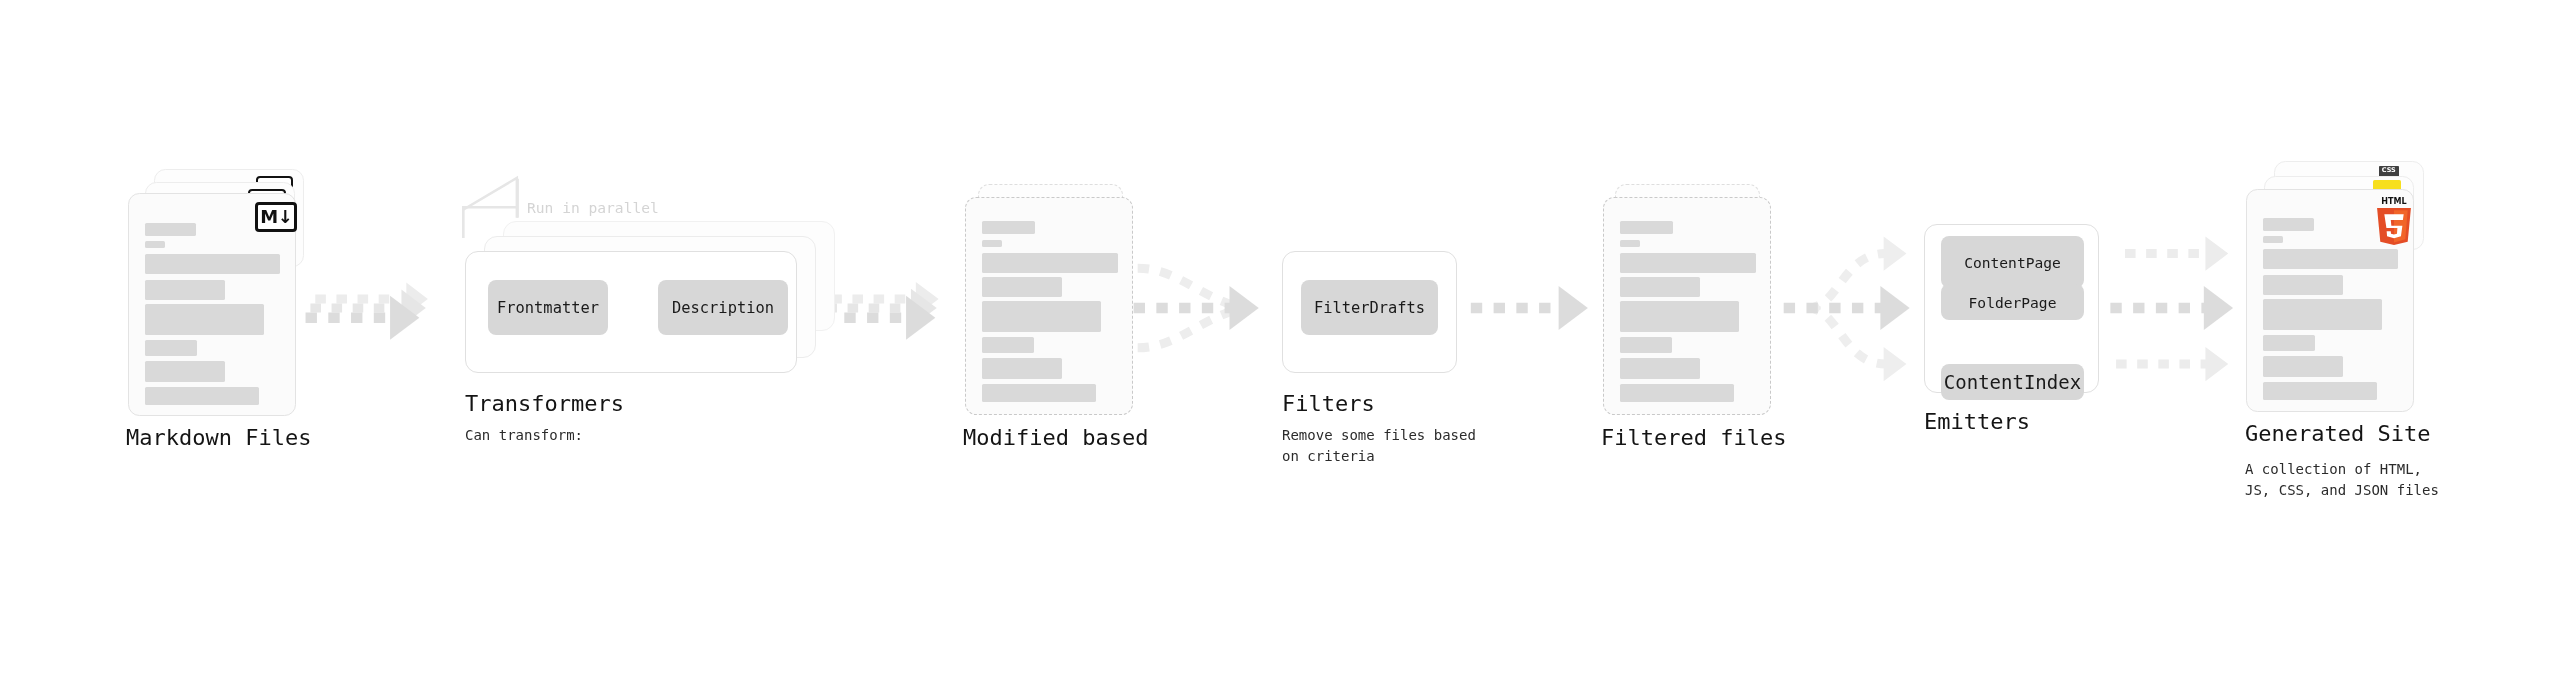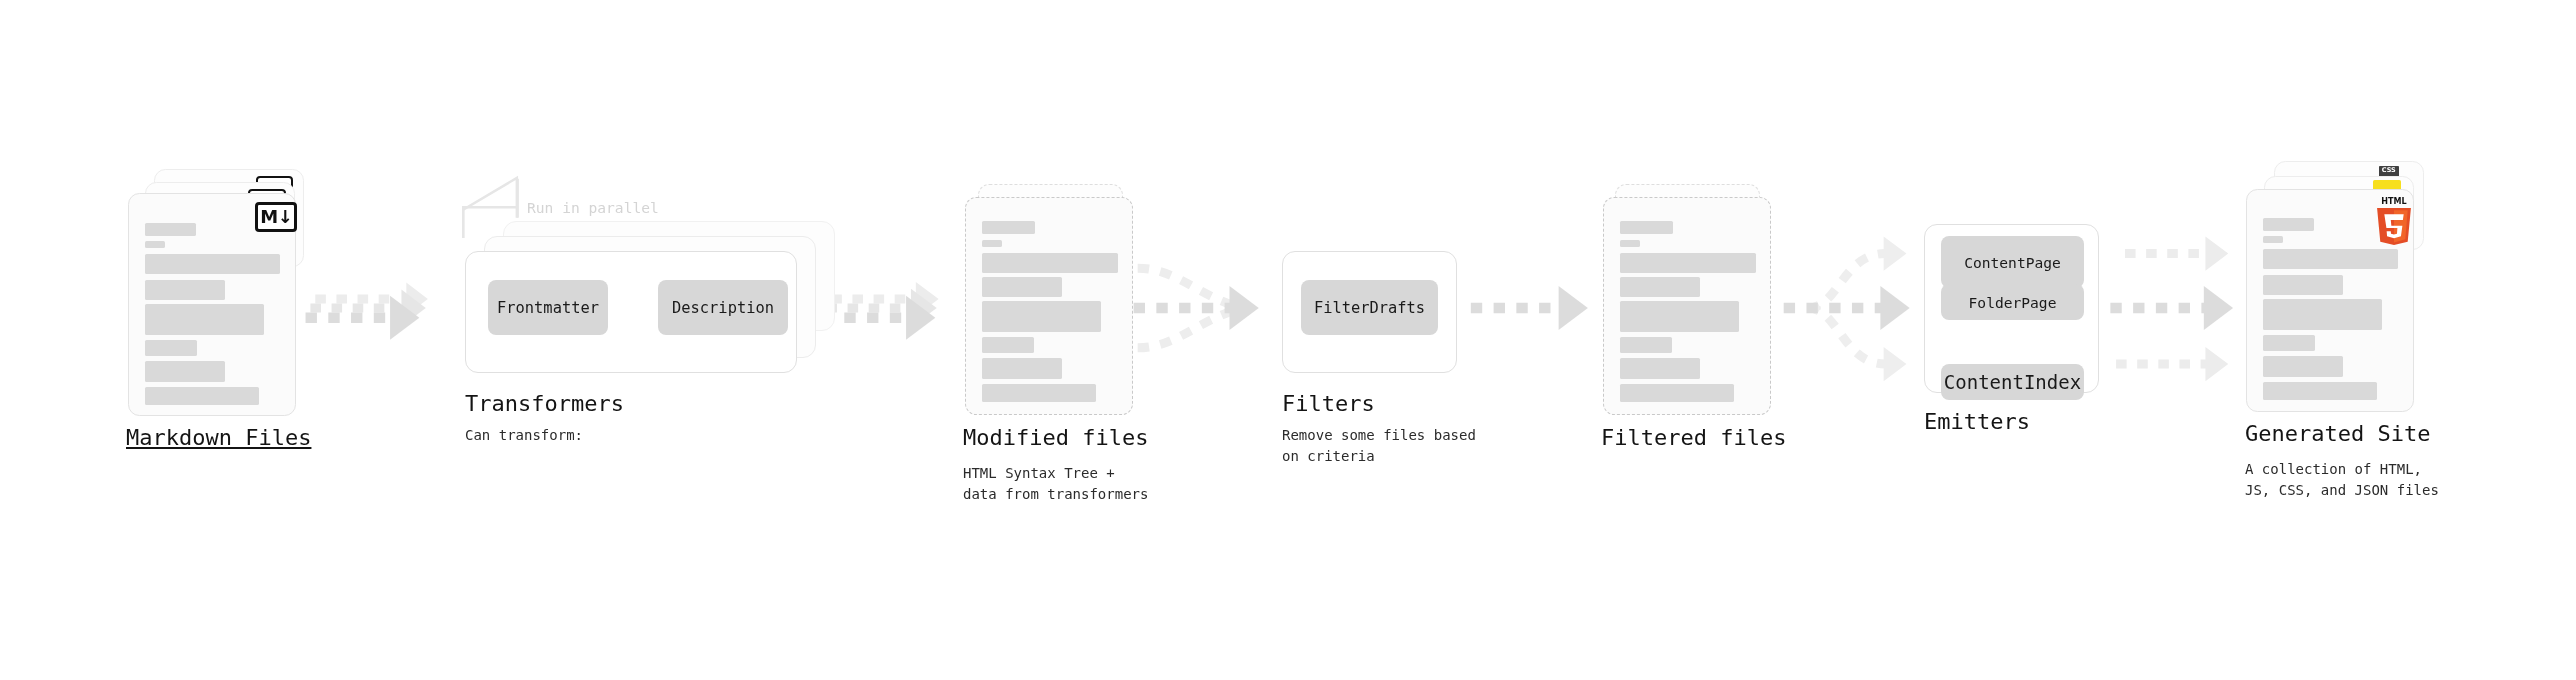--- a/index.html
+++ b/index.html
@@ -221,21 +221,21 @@
 
   <div class="skel" style="left:145px;top:223px;width:51px;height:13px;"></div>
   <div class="skel" style="left:145px;top:241px;width:19.5px;height:6.5px;"></div>
   <div class="skel" style="left:145px;top:254px;width:135px;height:20.3px;"></div>
   <div class="skel" style="left:145px;top:280px;width:80px;height:20.3px;"></div>
   <div class="skel" style="left:145px;top:304px;width:119px;height:31px;"></div>
   <div class="skel" style="left:145px;top:340px;width:52px;height:16.3px;"></div>
   <div class="skel" style="left:145px;top:361px;width:80px;height:21px;"></div>
   <div class="skel" style="left:145px;top:387px;width:114px;height:18px;"></div>
 
-  <div class="cap-title" style="left:126px;top:425px;text-decoration:underline;">Markdown Files</div>
+  <div class="cap-title" style="left:126px;top:425px;">Markdown Files</div>
 
   <div class="groupbox g2" style="left:503px;top:221px;width:332px;height:110px;"></div>
   <div class="chip faded2" style="left:536px;top:245px;width:108px;height:51px;"></div>
   <div class="chip faded2" style="left:683px;top:245px;width:118px;height:51px;"></div>
 
   <div class="groupbox g1" style="left:484px;top:236px;width:332px;height:122px;"></div>
   <div class="chip faded1" style="left:517px;top:258px;width:108px;height:54px;"></div>
   <div class="chip faded1" style="left:665px;top:258px;width:118px;height:54px;"></div>
 
   <div class="groupbox" style="left:465px;top:251px;width:332px;height:122px;"></div>
@@ -252,23 +252,21 @@
 
   <div class="skel" style="left:982px;top:221px;width:53px;height:13px;"></div>
   <div class="skel" style="left:982px;top:240px;width:19.5px;height:6.5px;"></div>
   <div class="skel" style="left:982px;top:253px;width:136px;height:19.5px;"></div>
   <div class="skel" style="left:982px;top:277px;width:80px;height:20.3px;"></div>
   <div class="skel" style="left:982px;top:301px;width:119px;height:31px;"></div>
   <div class="skel" style="left:982px;top:337px;width:52px;height:16.3px;"></div>
   <div class="skel" style="left:982px;top:358px;width:80px;height:21px;"></div>
   <div class="skel" style="left:982px;top:384px;width:114px;height:18px;"></div>
 
-  <div class="cap-title" style="left:963px;top:425px;">Modified files</div>
-  <div class="cap-sub" style="left:963px;top:463px;">HTML Syntax Tree +
-data from transformers</div>
+  <div class="cap-title" style="left:963px;top:425px;">Modified based</div>
 
   <div class="groupbox" style="left:1282px;top:251px;width:175px;height:122px;"></div>
   <div class="chip" style="left:1301px;top:280px;width:137px;height:55px;">FilterDrafts</div>
 
   <div class="cap-title" style="left:1282px;top:391px;">Filters</div>
   <div class="cap-sub" style="left:1282px;top:425px;">Remove some files based
 on criteria</div>
 
   <div class="doc ghost-dash" style="left:1615px;top:184px;width:145px;height:81px;"></div>
   <div class="doc dashed" style="left:1603px;top:197px;width:168px;height:218px;"></div>

